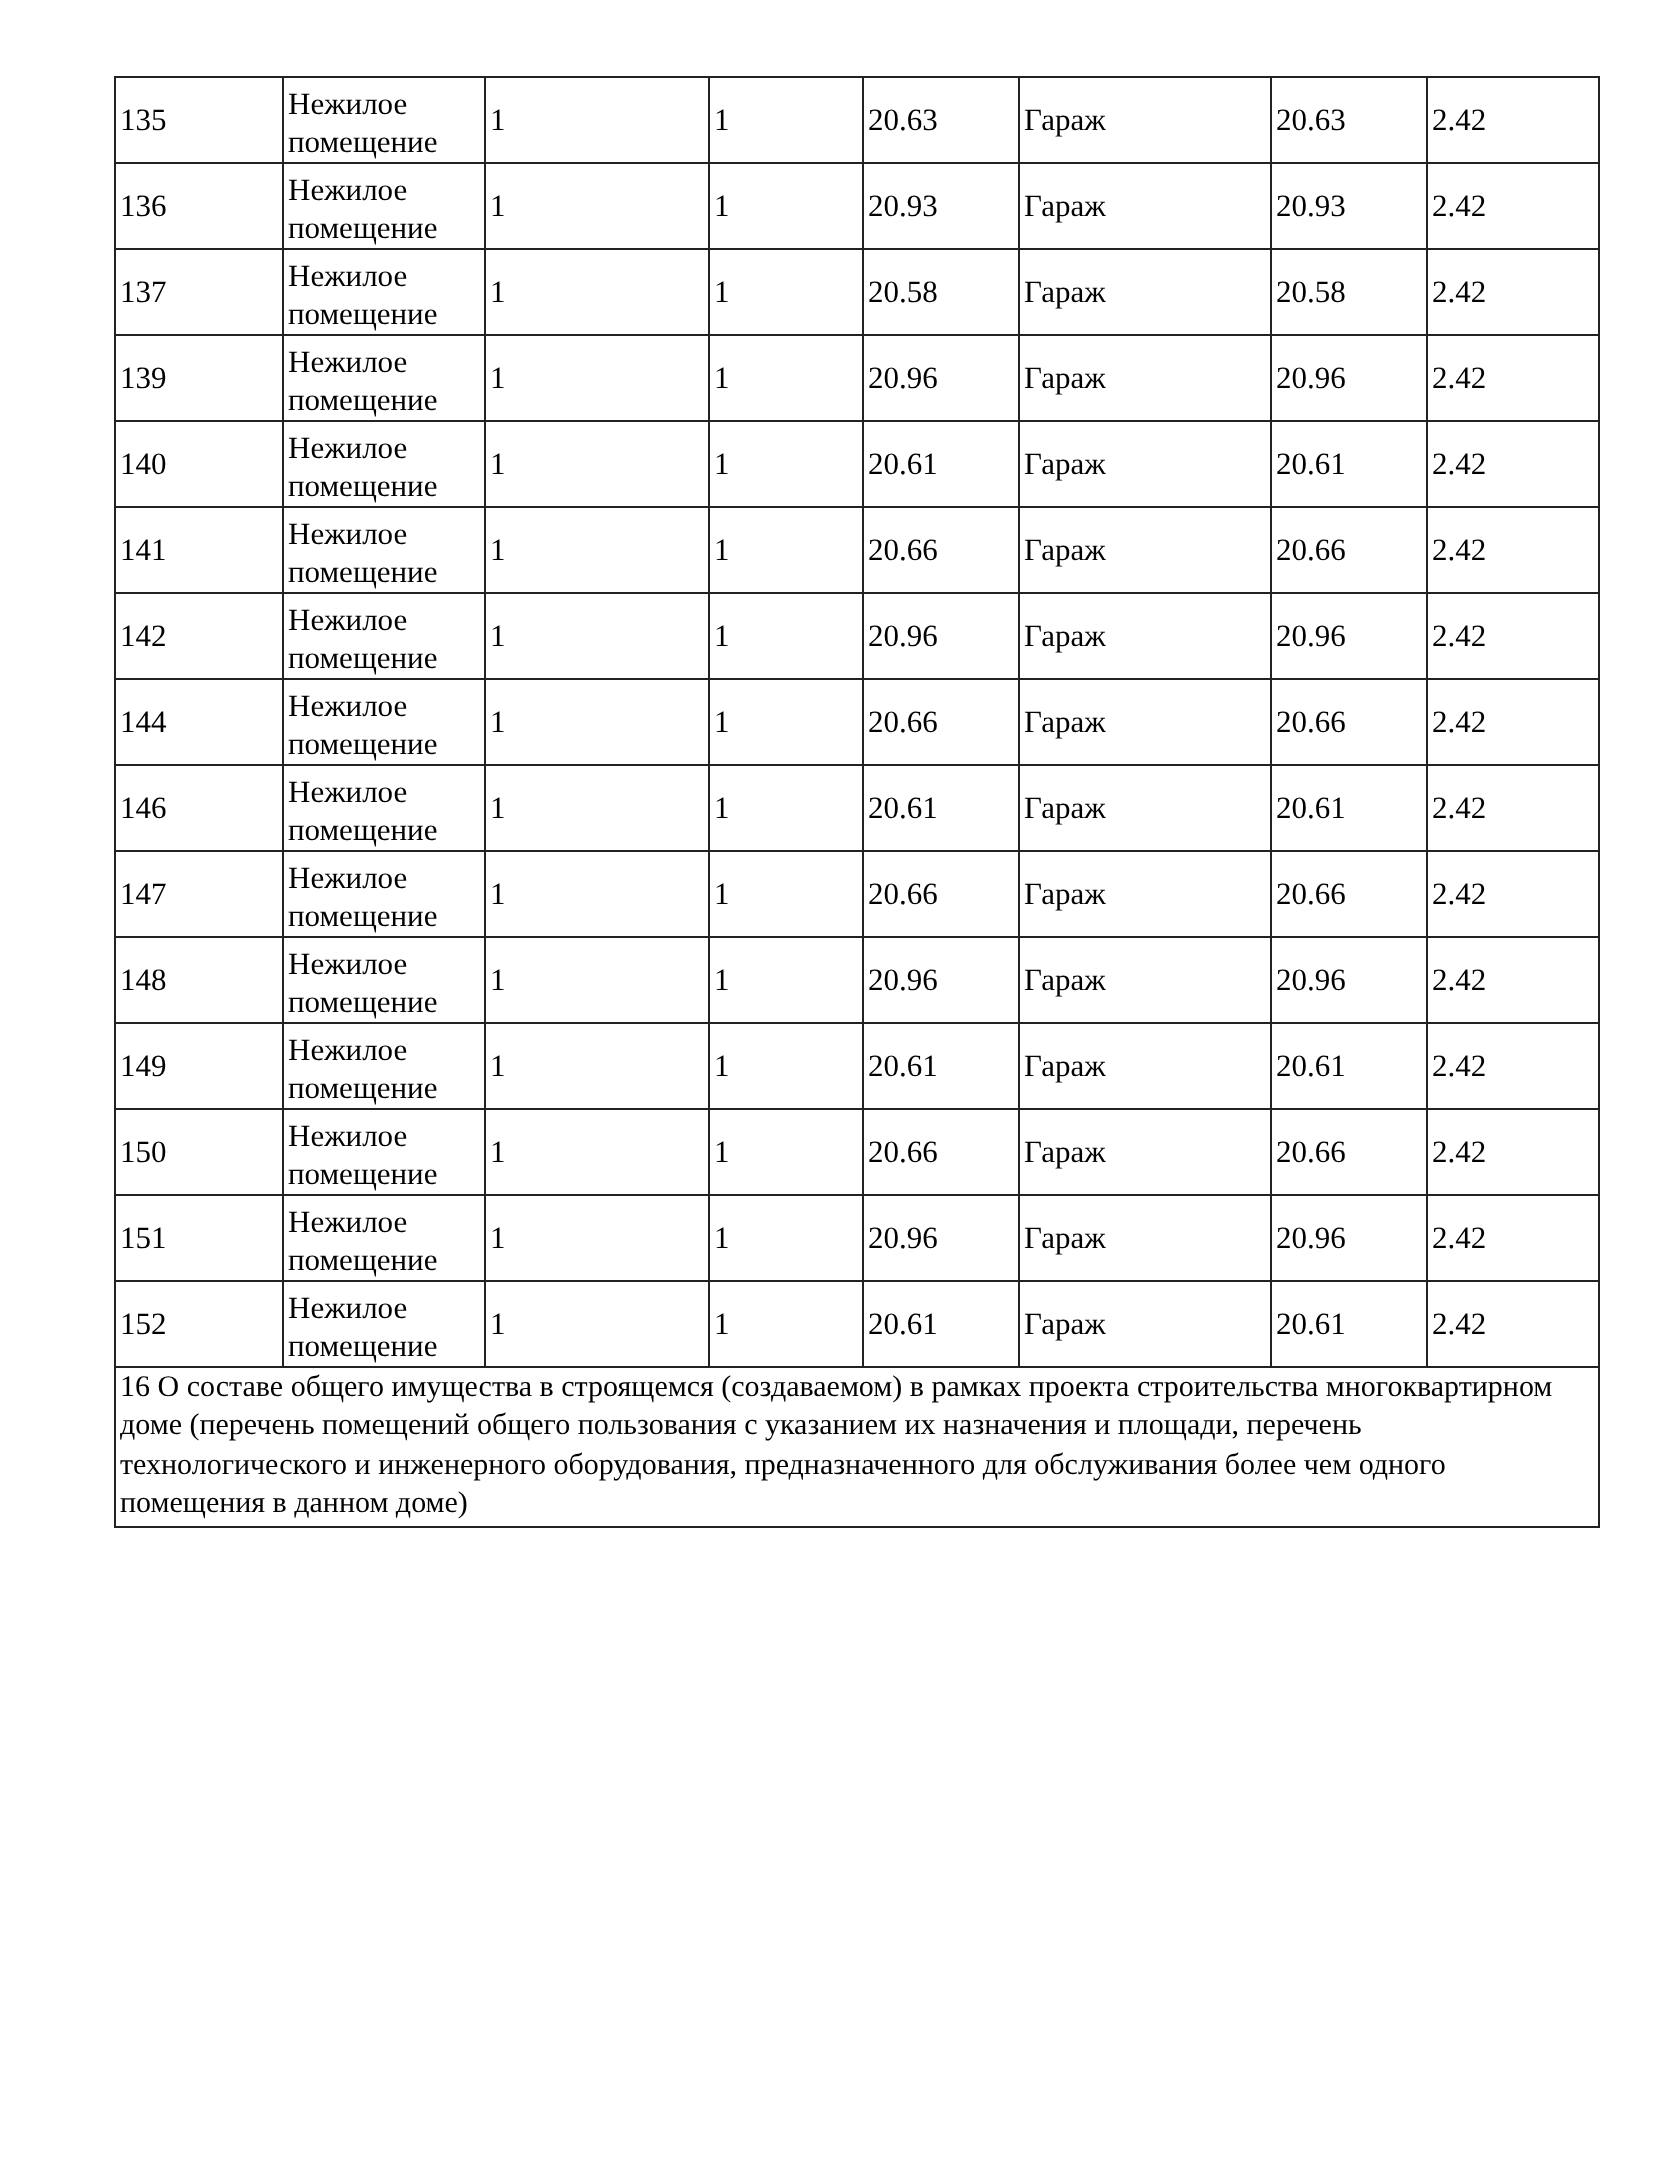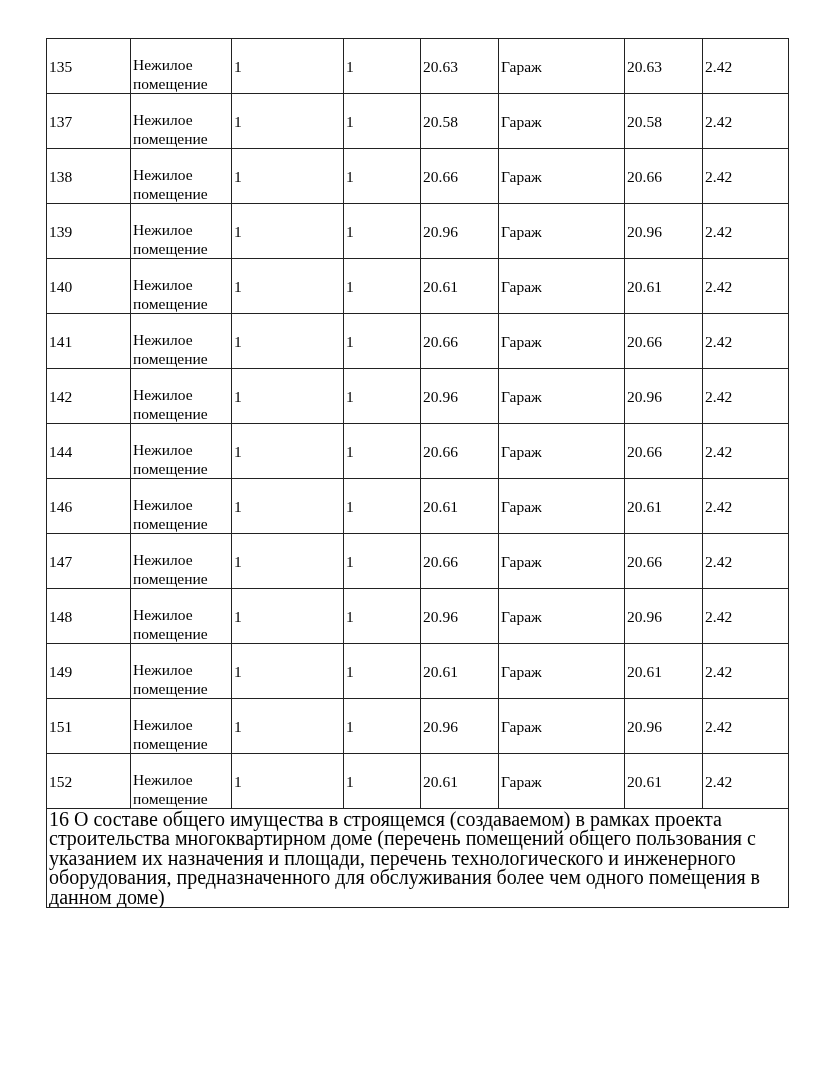--- a/index.html
+++ b/index.html
@@ -1,24 +1,24 @@
 <!DOCTYPE html>
 <html><head>
 <meta charset="utf-8">
 <style>
   html, body { margin: 0; padding: 0; background: #ffffff; }
   body { width: 835px; height: 1080px; position: relative; overflow: hidden;
          font-family: "Liberation Serif", "DejaVu Serif", serif; color: #000; }
-  .page { position: absolute; left: 46px; top: 38px; width: 742px; }
+  .page { position: absolute; left: 57px; top: 38px; width: 742px; }
   table { border-collapse: collapse; width: 742px; table-layout: fixed; }
   td { border: 1.5px solid #222; padding: 0 2px; font-size: 15.5px; line-height: 19px;
        vertical-align: middle; overflow: hidden; }
   tr.unit td { height: 38px; }
-  td.type { line-height: 19px; padding-top: 16px; padding-bottom: 0; margin-left: 20px; }
-  .section-table td { font-size: 20px; line-height: 19.5px; }
+  td.type { line-height: 19px; padding-top: 4px; padding-bottom: 0; margin-left: 20px; }
+  .section-table td { font-size: 15px; line-height: 19.5px; }
   td.sec-head { height: 78px; vertical-align: top; padding-top: 1px; }
   td.sub1 { height: 38px; }
   td.sub2 { height: 110px; }
 </style>
 </head>
 <body>
 
 <div class="page">
   <table>
     <colgroup>
@@ -36,40 +36,40 @@
           <td>135</td>
           <td class="type">Нежилое помещение</td>
           <td>1</td>
           <td>1</td>
           <td>20.63</td>
           <td>Гараж</td>
           <td>20.63</td>
           <td>2.42</td>
         </tr>
         <tr class="unit">
+          <td>136</td>
+          <td class="type">Нежилое помещение</td>
+          <td>1</td>
+          <td>1</td>
+          <td>20.93</td>
+          <td>Гараж</td>
+          <td>20.93</td>
+          <td>2.42</td>
+        </tr>
+        <tr class="unit">
           <td>137</td>
           <td class="type">Нежилое помещение</td>
           <td>1</td>
           <td>1</td>
           <td>20.58</td>
           <td>Гараж</td>
           <td>20.58</td>
           <td>2.42</td>
         </tr>
         <tr class="unit">
-          <td>138</td>
-          <td class="type">Нежилое помещение</td>
-          <td>1</td>
-          <td>1</td>
-          <td>20.66</td>
-          <td>Гараж</td>
-          <td>20.66</td>
-          <td>2.42</td>
-        </tr>
-        <tr class="unit">
           <td>139</td>
           <td class="type">Нежилое помещение</td>
           <td>1</td>
           <td>1</td>
           <td>20.96</td>
           <td>Гараж</td>
           <td>20.96</td>
           <td>2.42</td>
         </tr>
         <tr class="unit">
@@ -143,20 +143,30 @@
           <td>2.42</td>
         </tr>
         <tr class="unit">
           <td>149</td>
           <td class="type">Нежилое помещение</td>
           <td>1</td>
           <td>1</td>
           <td>20.61</td>
           <td>Гараж</td>
           <td>20.61</td>
+          <td>2.42</td>
+        </tr>
+        <tr class="unit">
+          <td>150</td>
+          <td class="type">Нежилое помещение</td>
+          <td>1</td>
+          <td>1</td>
+          <td>20.66</td>
+          <td>Гараж</td>
+          <td>20.66</td>
           <td>2.42</td>
         </tr>
         <tr class="unit">
           <td>151</td>
           <td class="type">Нежилое помещение</td>
           <td>1</td>
           <td>1</td>
           <td>20.96</td>
           <td>Гараж</td>
           <td>20.96</td>

